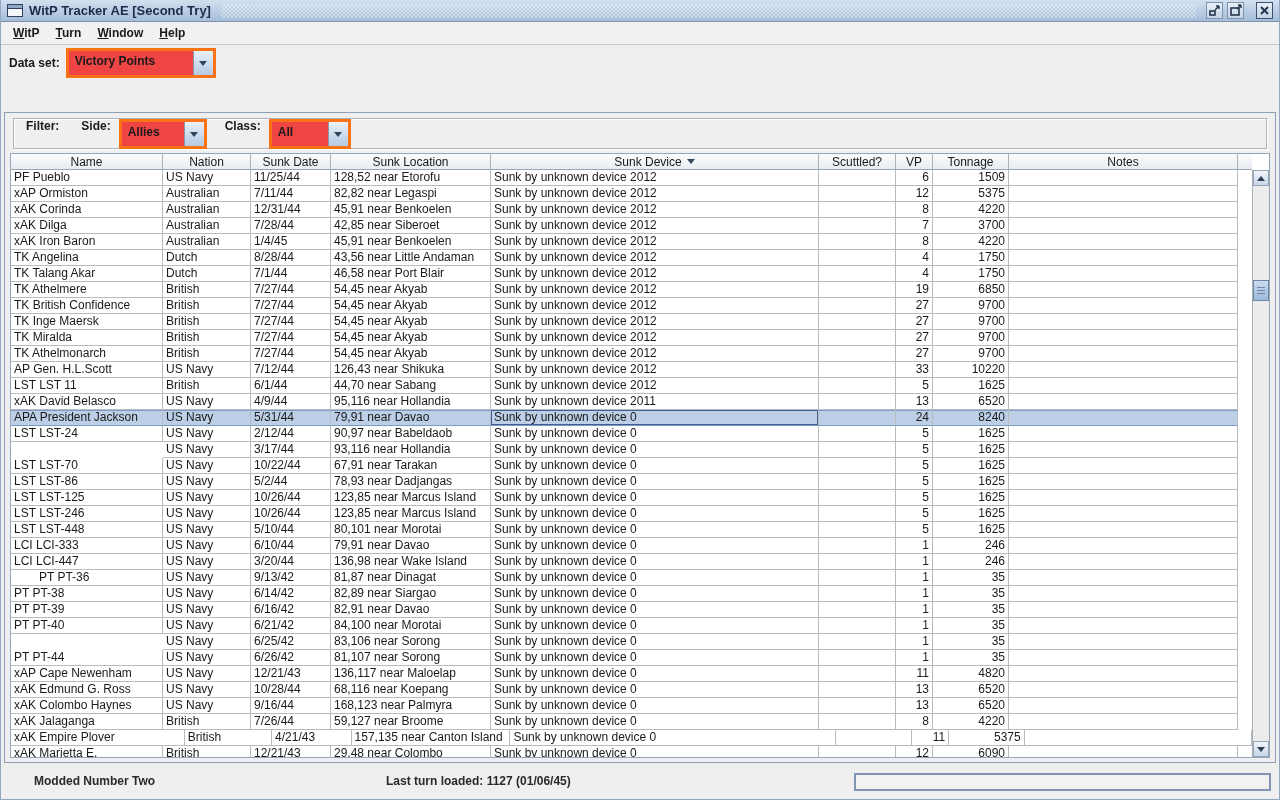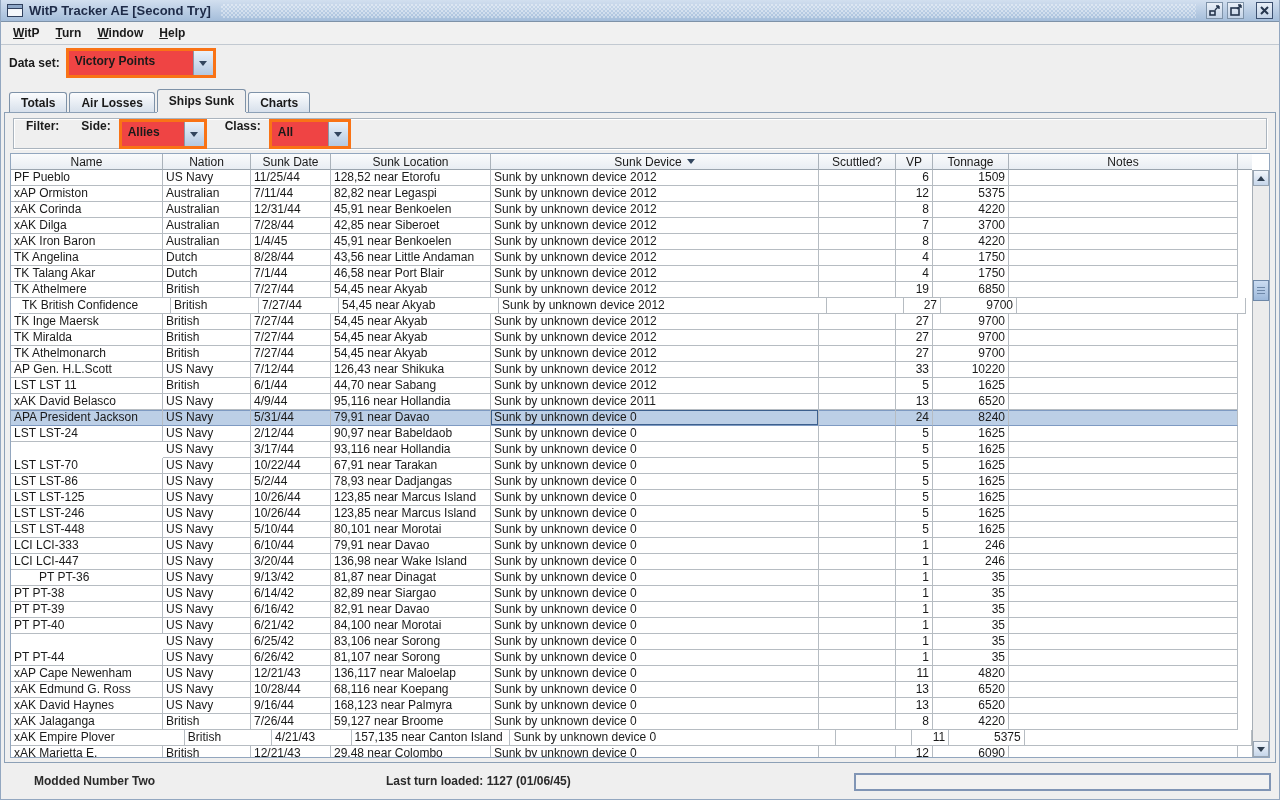--- a/index.html
+++ b/index.html
@@ -135,26 +135,20 @@
   <div class="dataset-row">
     <span class="lbl">Data set:</span>
     <span class="combo" style="width:150px">
       <span class="val">Victory Points</span>
       <span class="btn">
           <span class="tri-dn"></span>
         </span>
     </span>
   </div>
 
-  <div class="tabs">
-      <div class="tab">Totals</div>
-      <div class="tab">Air Losses</div>
-      <div class="tab selected">Ships Sunk</div>
-      <div class="tab">Charts</div>
-    </div>
 
   <div class="content-panel">
 
     <div class="filter-bar">
       <span class="lbl">Filter:</span>
       <span class="gap1"></span>
       <span class="lbl">Side:</span>
       <span class="combo" style="width:88px">
         <span class="val">Allies</span>
         <span class="btn">
@@ -294,21 +288,21 @@
             <div class="td" style="width: 80px;">7/27/44</div>
             <div class="td" style="width: 160px;">54,45 near Akyab</div>
             <div class="td" style="width: 328px;">Sunk by unknown device 2012</div>
             <div class="td c" style="width: 77px;"></div>
             <div class="td r" style="width: 37px;">19</div>
             <div class="td r" style="width: 76px;">6850</div>
             <div class="td" style="width: 229px;"></div>
             <div class="td-filler"></div>
           </div>
           <div class="tr">
-            <div class="td" style="width: 152px; margin-left: 8px;">TK British Confidence</div>
+            <div class="td" style="width: 152px;">TK British Confidence</div>
             <div class="td" style="width: 88px;">British</div>
             <div class="td" style="width: 80px;">7/27/44</div>
             <div class="td" style="width: 160px;">54,45 near Akyab</div>
             <div class="td" style="width: 328px;">Sunk by unknown device 2012</div>
             <div class="td c" style="width: 77px;"></div>
             <div class="td r" style="width: 37px;">27</div>
             <div class="td r" style="width: 76px;">9700</div>
             <div class="td" style="width: 229px;"></div>
             <div class="td-filler"></div>
           </div>
@@ -594,21 +588,21 @@
             <div class="td" style="width: 80px;">10/28/44</div>
             <div class="td" style="width: 160px;">68,116 near Koepang</div>
             <div class="td" style="width: 328px;">Sunk by unknown device 0</div>
             <div class="td c" style="width: 77px;"></div>
             <div class="td r" style="width: 37px;">13</div>
             <div class="td r" style="width: 76px;">6520</div>
             <div class="td" style="width: 229px;"></div>
             <div class="td-filler"></div>
           </div>
           <div class="tr">
-            <div class="td" style="width: 152px;">xAK David Haynes</div>
+            <div class="td" style="width: 152px;">xAK Colombo Haynes</div>
             <div class="td" style="width: 88px;">US Navy</div>
             <div class="td" style="width: 80px;">9/16/44</div>
             <div class="td" style="width: 160px;">168,123 near Palmyra</div>
             <div class="td" style="width: 328px;">Sunk by unknown device 0</div>
             <div class="td c" style="width: 77px;"></div>
             <div class="td r" style="width: 37px;">13</div>
             <div class="td r" style="width: 76px;">6520</div>
             <div class="td" style="width: 229px;"></div>
             <div class="td-filler"></div>
           </div>

